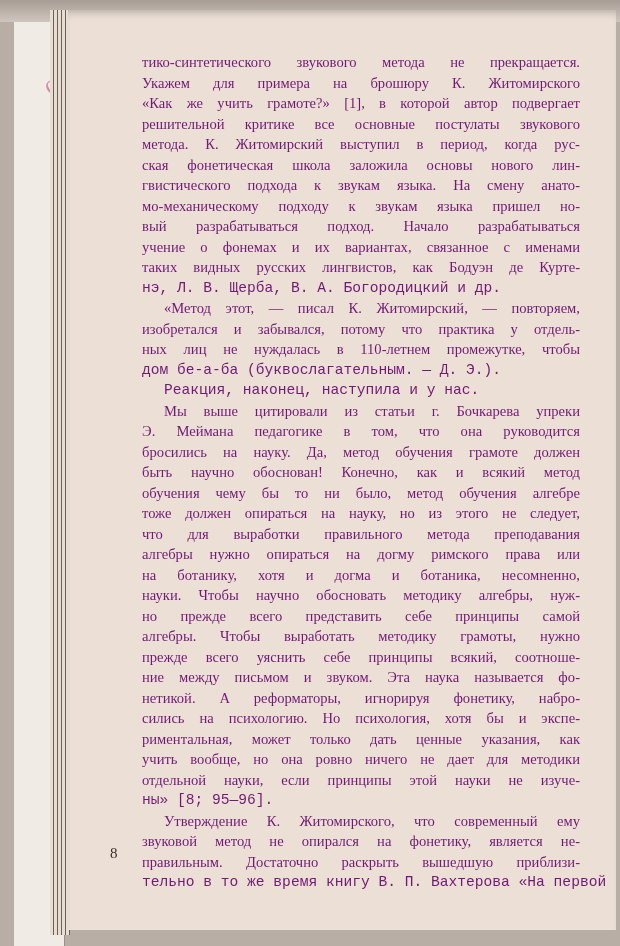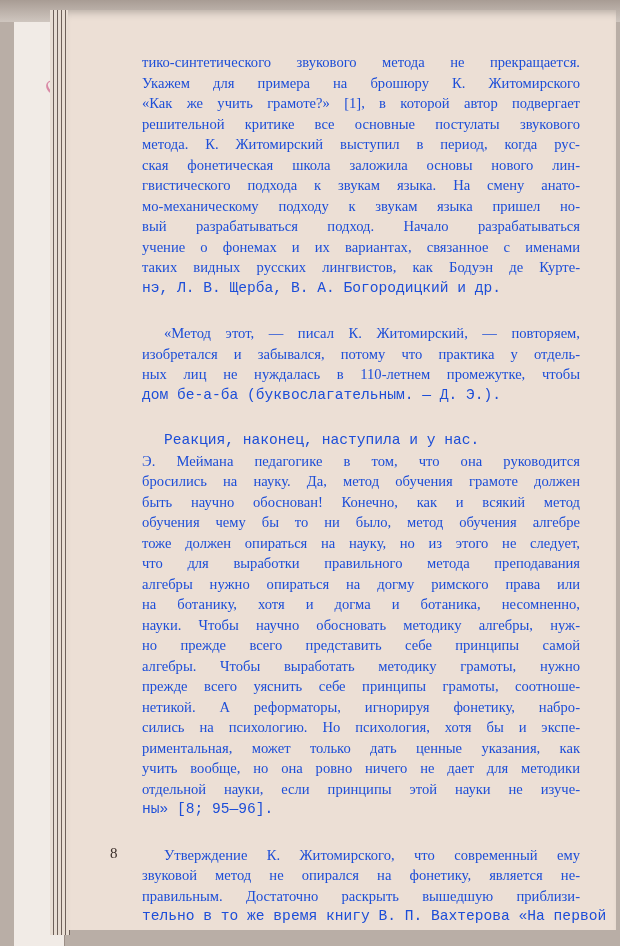--- a/index.html
+++ b/index.html
@@ -24,26 +24,26 @@
     position: absolute; left: 50px; top: 10px; width: 20px; height: 925px;
     background: repeating-linear-gradient(90deg, #e8ddd3 0px, #e8ddd3 3px, #6d6059 3px, #6d6059 4px);
   }
   .page {
     position: absolute; left: 68px; top: 10px; width: 548px; height: 920px;
     background: #ecdfd5;
     box-shadow: inset 0 8px 8px -6px rgba(0,0,0,0.25);
   }
   .text-block {
     position: absolute; left: 74px; top: 42px; width: 438px;
-    font-size: 14.6px; line-height: 20.5px; color: #1d4ed8;
+    font-size: 14.6px; line-height: 20.5px; color: #701a75;
     text-align: justify;
   }
   .line { display: block; white-space: nowrap; text-align-last: justify; text-align: justify; }
   .line.last { text-align-last: left; font-family: Liberation Mono, monospace; }
-  .line.indent { padding-left: 22px; margin-top: 25px; }
+  .line.indent { padding-left: 22px; }
   .page-number {
     position: absolute; left: 42px; top: 835px; font-size: 15px; color: #3a2e2a;
   }
 </style>
 </head>
 <body>
 
 <div class="backdrop-top"></div>
 <div class="under-sheet">
   <span class="pencil-mark">α</span>
@@ -69,32 +69,34 @@
       <div>
         <span class="line indent">«Метод этот, — писал К. Житомирский, — повторяем,</span>
         <span class="line">изобретался и забывался, потому что практика у отдель-</span>
         <span class="line">ных лиц не нуждалась в 110-летнем промежутке, чтобы</span>
         <span class="line last">дом бе-а-ба (буквослагательным. — Д. Э.).</span>
       </div>
       <div>
         <span class="line indent last">Реакция, наконец, наступила и у нас.</span>
       </div>
       <div>
+        <span class="line indent">Мы выше цитировали из статьи г. Бочкарева упреки</span>
         <span class="line">Э. Меймана педагогике в том, что она руководится</span>
         <span class="line">бросились на науку. Да, метод обучения грамоте должен</span>
         <span class="line">быть научно обоснован! Конечно, как и всякий метод</span>
         <span class="line">обучения чему бы то ни было, метод обучения алгебре</span>
         <span class="line">тоже должен опираться на науку, но из этого не следует,</span>
         <span class="line">что для выработки правильного метода преподавания</span>
         <span class="line">алгебры нужно опираться на догму римского права или</span>
         <span class="line">на ботанику, хотя и догма и ботаника, несомненно,</span>
         <span class="line">науки. Чтобы научно обосновать методику алгебры, нуж-</span>
         <span class="line">но прежде всего представить себе принципы самой</span>
         <span class="line">алгебры. Чтобы выработать методику грамоты, нужно</span>
-        <span class="line">прежде всего уяснить себе принципы грамоты, соотноше-</span>
+        <span class="line">прежде всего уяснить себе принципы всякий, соотноше-</span>
+        <span class="line">ние между письмом и звуком. Эта наука называется фо-</span>
         <span class="line">нетикой. А реформаторы, игнорируя фонетику, набро-</span>
         <span class="line">сились на психологию. Но психология, хотя бы и экспе-</span>
         <span class="line">риментальная, может только дать ценные указания, как</span>
         <span class="line">учить вообще, но она ровно ничего не дает для методики</span>
         <span class="line">отдельной науки, если принципы этой науки не изуче-</span>
         <span class="line last">ны» [8; 95—96].</span>
       </div>
       <div>
         <span class="line indent">Утверждение К. Житомирского, что современный ему</span>
         <span class="line">звуковой метод не опирался на фонетику, является не-</span>

